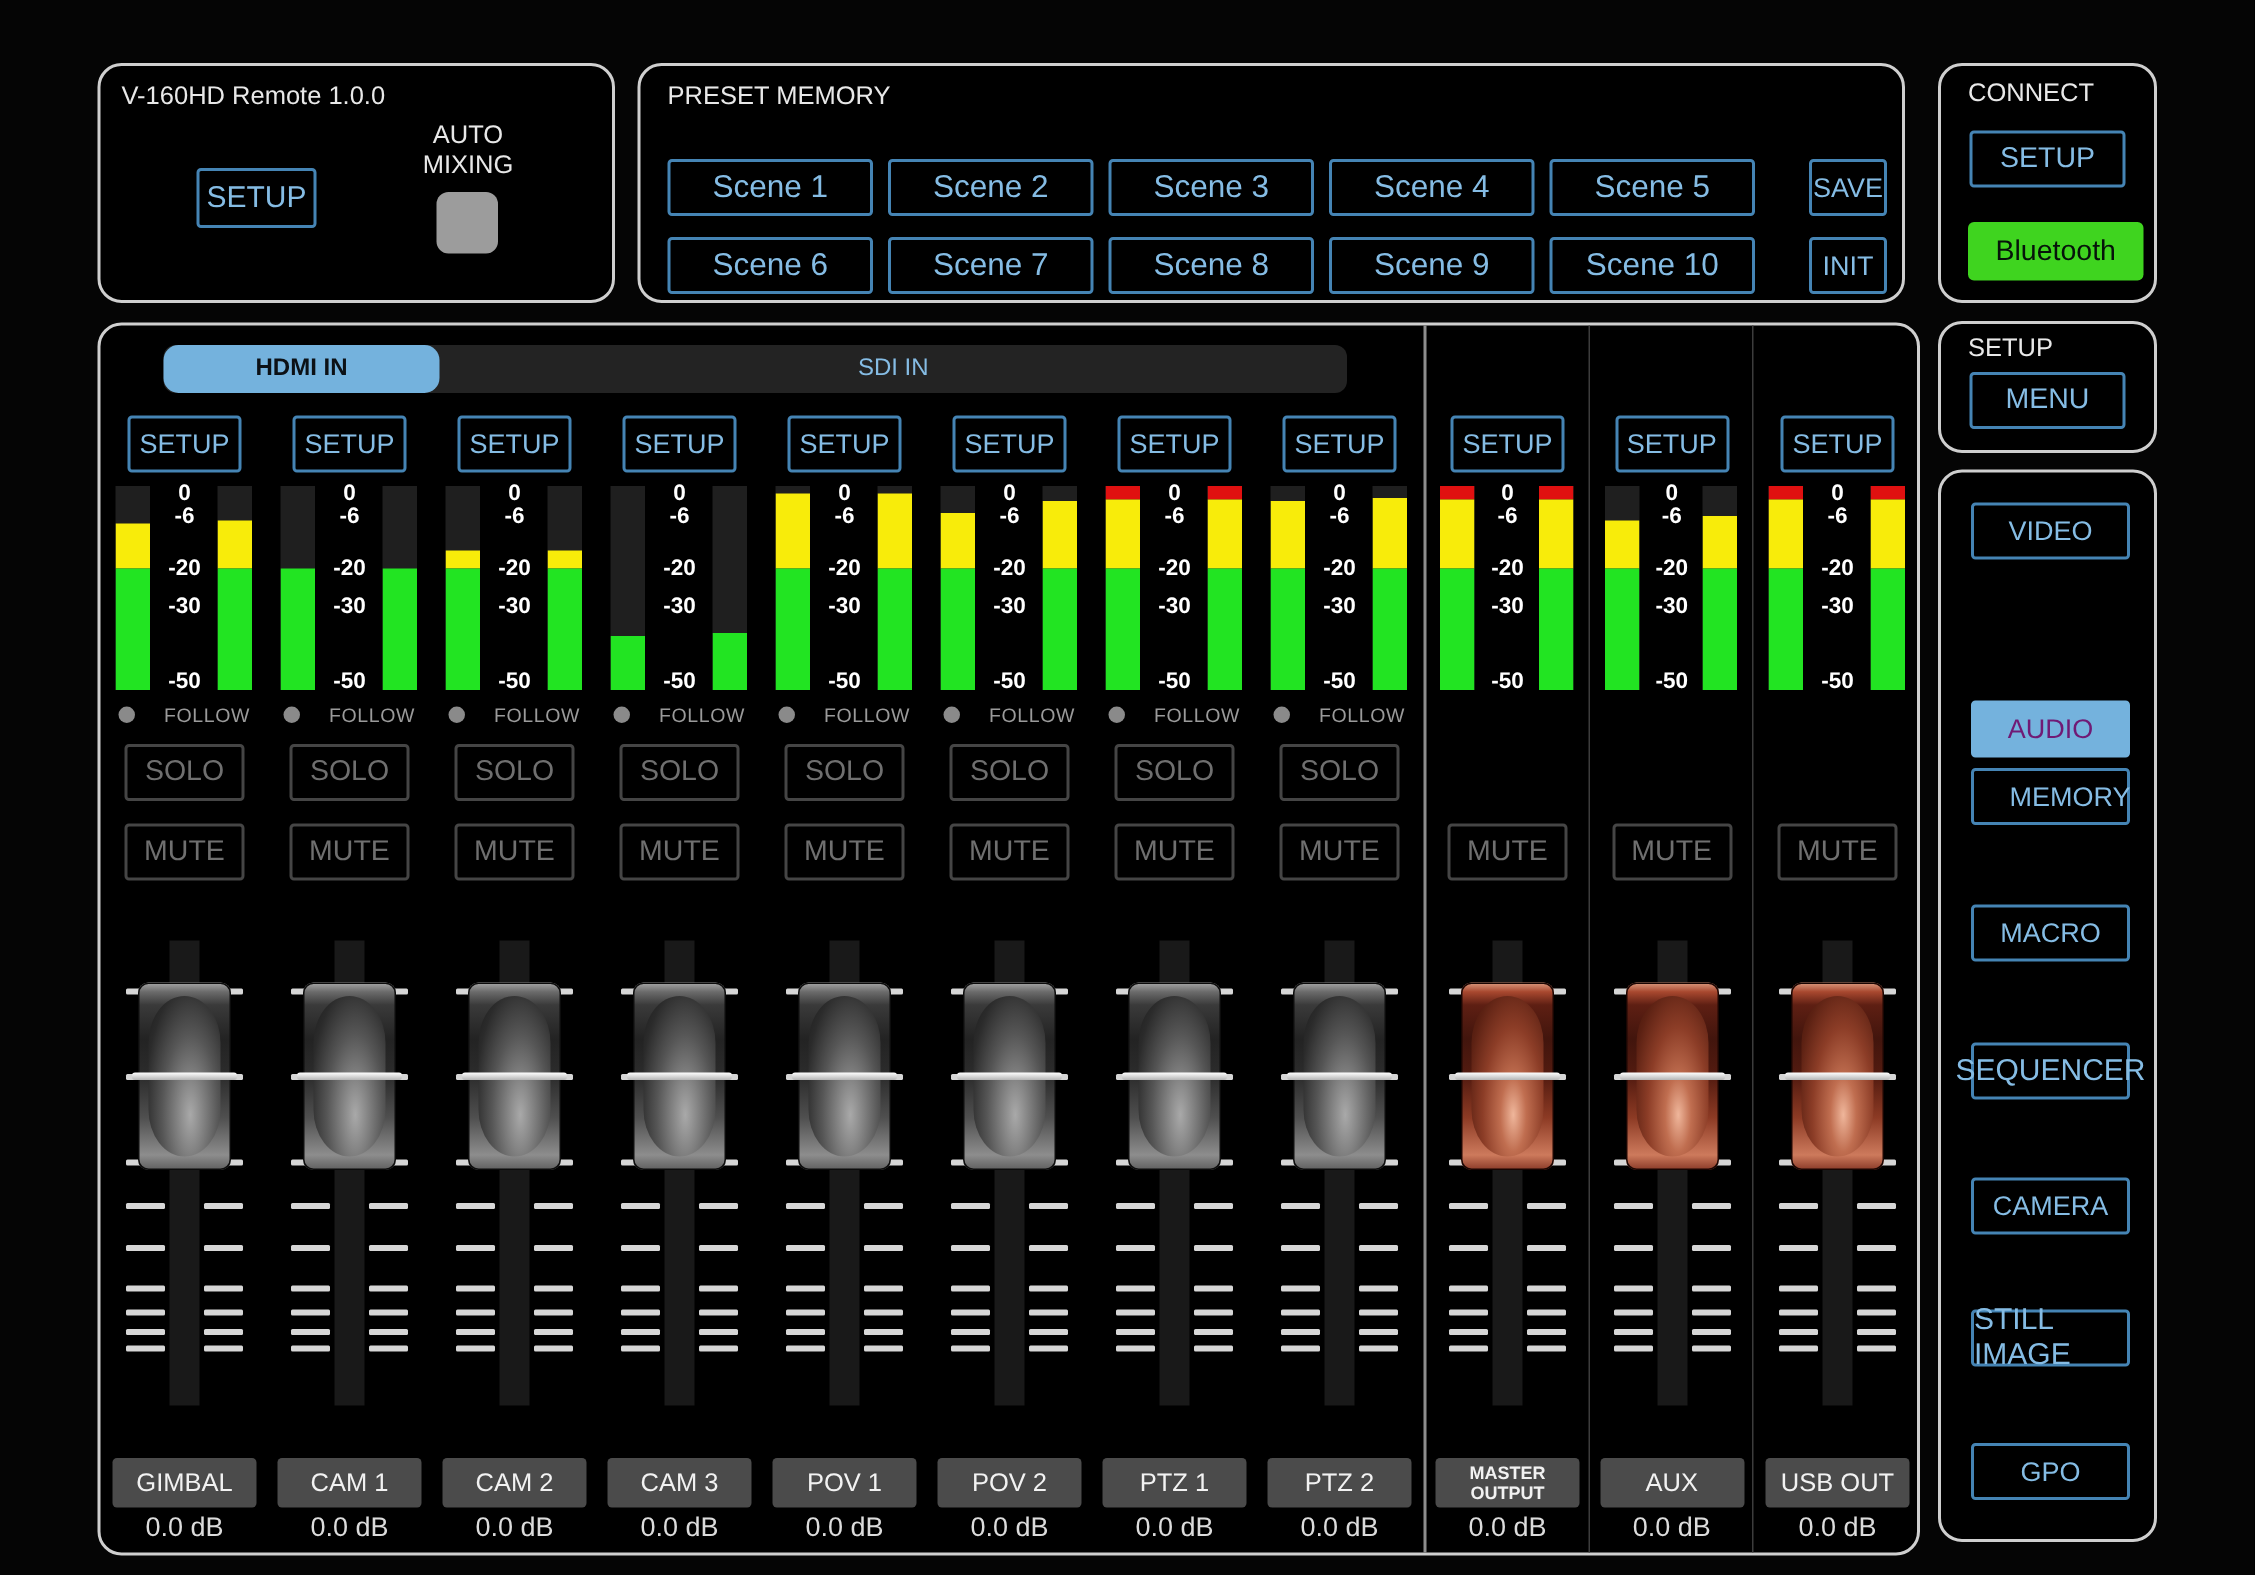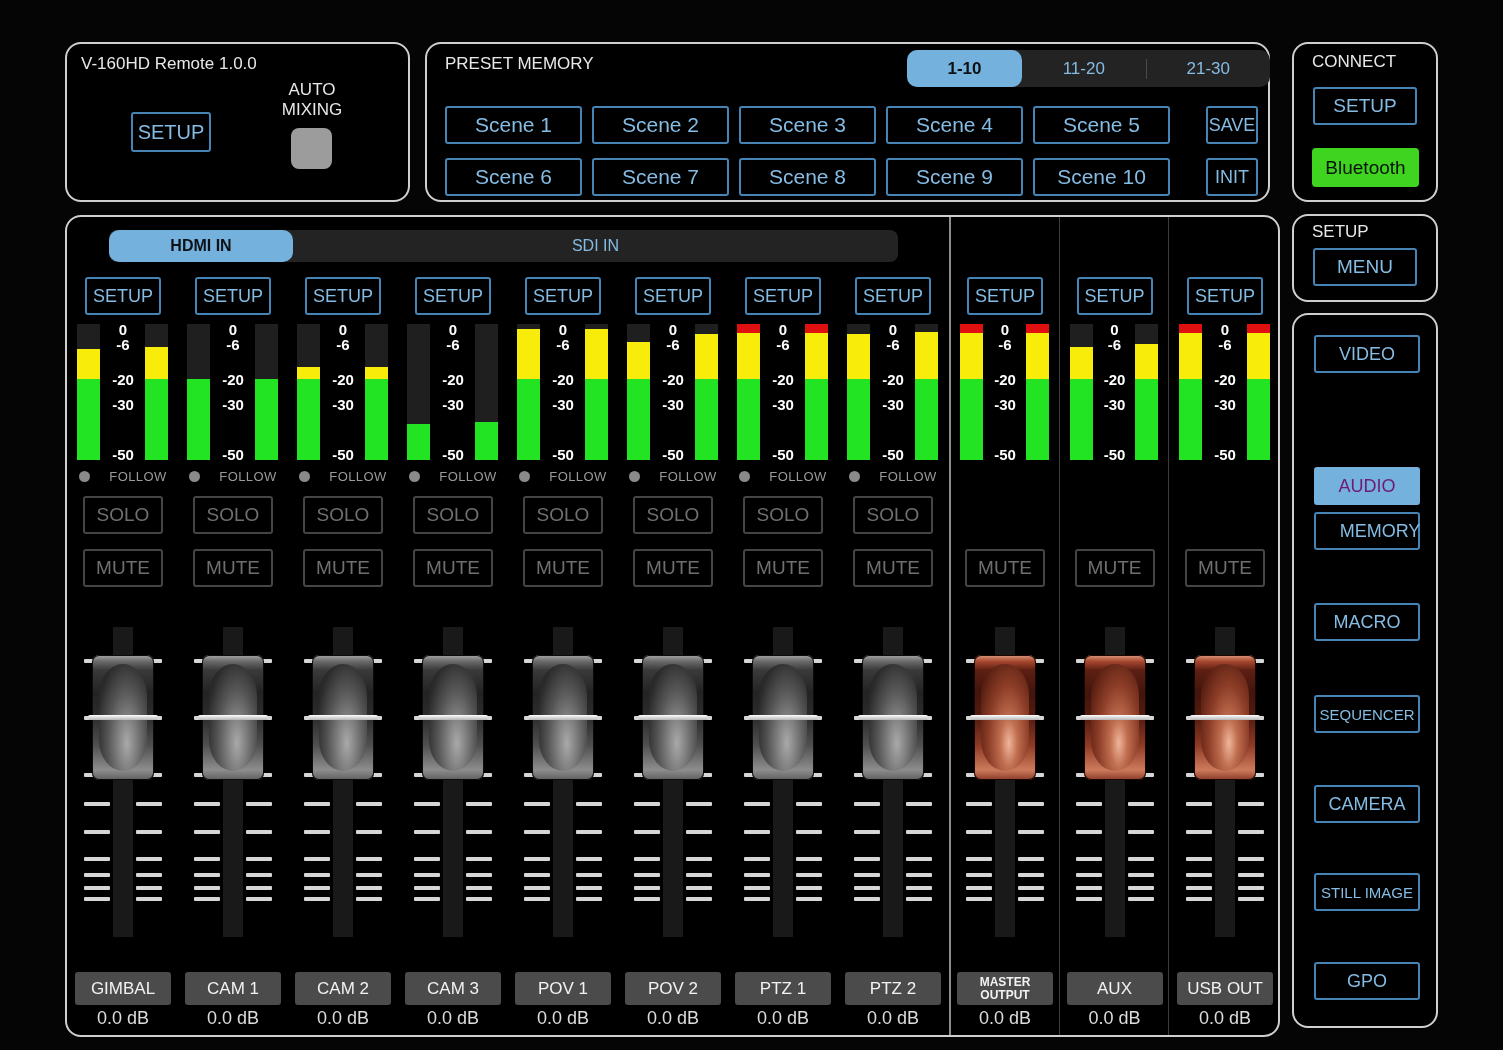--- a/index.html
+++ b/index.html
@@ -15,21 +15,21 @@
   .seg{display:flex;align-items:center;justify-content:center;color:#85bce4;font-size:17px;cursor:pointer;}
   .seg.selected{background:#74b2dd;color:#0c1116;border-radius:10px;font-weight:600;}
   .seg-div{width:1px;height:20px;background:#4a4a4a;align-self:center;}
   .checkbox{position:absolute;background:#9c9c9c;border-radius:8px;cursor:pointer;}
   .two-line-label{color:#e8e8e8;font-size:17px;line-height:20px;text-align:center;position:absolute;}
   .btn-green{position:absolute;display:flex;align-items:center;justify-content:center;border-radius:4px;
              background:#3fd41f;color:#06130a;font-size:19px;cursor:pointer;}
   .nav-btn{position:absolute;left:20px;width:106px;height:38px;display:flex;align-items:center;justify-content:center;
            border:2px solid #4584b4;border-radius:3px;color:#85bce4;background:#000;font-size:18px;box-sizing:border-box;cursor:pointer;}
   .nav-btn.active{background:#74b2dd;color:#701a75;border-color:#74b2dd;margin-top:43px;}
-  .nav-btn.small{font-size:15px;}
+  .nav-btn.small{font-size:20px;}
   .strip{position:absolute;top:0;height:818px;}
   .strip-setup{position:absolute;top:60px;height:38px;width:76px;left:50%;transform:translateX(-50%);
                display:flex;align-items:center;justify-content:center;border:2px solid #4584b4;border-radius:3px;
                color:#85bce4;background:#000;font-size:18px;box-sizing:border-box;cursor:pointer;}
   .meter-block{position:absolute;top:107px;left:0;right:0;height:136px;}
   .meter-bar{position:absolute;top:0;width:23px;height:136px;background:#1f1f1f;overflow:hidden;}
   .meter-bar.l{left:9px;} .meter-bar.r{right:10px;}
   .meter-seg{position:absolute;left:0;right:0;}
   .meter-scale{position:absolute;left:0;right:0;top:0;height:136px;}
   .meter-scale span{position:absolute;left:0;right:0;text-align:center;transform:translateY(-50%);
@@ -68,46 +68,40 @@
   <div class="panel" style="left:65px;top:42px;width:345px;height:160px;">
     <div class="panel-title" style="left:14px;top:10px;">V-160HD Remote 1.0.0</div>
     <div class="btn-blue" style="left:64px;top:68px;width:80px;height:40px;font-size:20px;">SETUP</div>
     <div class="two-line-label" style="left:175px;top:36px;width:140px;white-space:pre-line;">AUTO
 MIXING</div>
     <div class="checkbox" style="left:224px;top:84px;width:41px;height:41px;"></div>
   </div>
 
   <div class="panel" style="left:425px;top:42px;width:845px;height:160px;">
     <div class="panel-title" style="left:18px;top:10px;">PRESET MEMORY</div>
-    <div class="seg-control" style="left:480px;top:6px;width:363px;height:37px;">
-        <div class="seg selected" style="width: 115px; font-size: 17px;">1-10</div>
-        <div class="seg" style="flex: 1 1 0%; font-size: 17px;">11-20</div>
-        <div class="seg-div"></div>
-        <div class="seg" style="flex: 1 1 0%; font-size: 17px;">21-30</div>
-      </div>
     <div>
         <div class="btn-blue" style="left: 18px; top: 62px; width: 137px; height: 38px; font-size: 21px;">Scene 1</div>
         <div class="btn-blue" style="left: 165px; top: 62px; width: 137px; height: 38px; font-size: 21px;">Scene 2</div>
         <div class="btn-blue" style="left: 312px; top: 62px; width: 137px; height: 38px; font-size: 21px;">Scene 3</div>
         <div class="btn-blue" style="left: 459px; top: 62px; width: 137px; height: 38px; font-size: 21px;">Scene 4</div>
         <div class="btn-blue" style="left: 606px; top: 62px; width: 137px; height: 38px; font-size: 21px;">Scene 5</div>
         <div class="btn-blue" style="left: 18px; top: 114px; width: 137px; height: 38px; font-size: 21px;">Scene 6</div>
         <div class="btn-blue" style="left: 165px; top: 114px; width: 137px; height: 38px; font-size: 21px;">Scene 7</div>
         <div class="btn-blue" style="left: 312px; top: 114px; width: 137px; height: 38px; font-size: 21px;">Scene 8</div>
         <div class="btn-blue" style="left: 459px; top: 114px; width: 137px; height: 38px; font-size: 21px;">Scene 9</div>
         <div class="btn-blue" style="left: 606px; top: 114px; width: 137px; height: 38px; font-size: 21px;">Scene 10</div>
       </div>
     <div class="btn-blue" style="left:779px;top:62px;width:52px;height:38px;font-size:18px;">SAVE</div>
     <div class="btn-blue" style="left:779px;top:114px;width:52px;height:38px;font-size:18px;">INIT</div>
   </div>
 
   <div class="panel" style="left:1292px;top:42px;width:146px;height:160px;">
     <div class="panel-title" style="left:18px;top:8px;">CONNECT</div>
     <div class="btn-blue" style="left:19px;top:43px;width:104px;height:38px;font-size:19px;">SETUP</div>
-    <div class="btn-green" style="left:18px;top:104px;width:107px;height:39px;">Bluetooth</div>
+    <div class="btn-green" style="left:18px;top:104px;width:117px;height:39px;">Bluetooth</div>
   </div>
 
   <div class="panel" style="left:1292px;top:214px;width:146px;height:88px;">
     <div class="panel-title" style="left:18px;top:6px;">SETUP</div>
     <div class="btn-blue" style="left:19px;top:32px;width:104px;height:38px;font-size:19px;">MENU</div>
   </div>
 
   <div class="panel" style="left:1292px;top:313px;width:146px;height:715px;">
     <div>
         <div class="nav-btn" style="top: 20px;">VIDEO</div>

